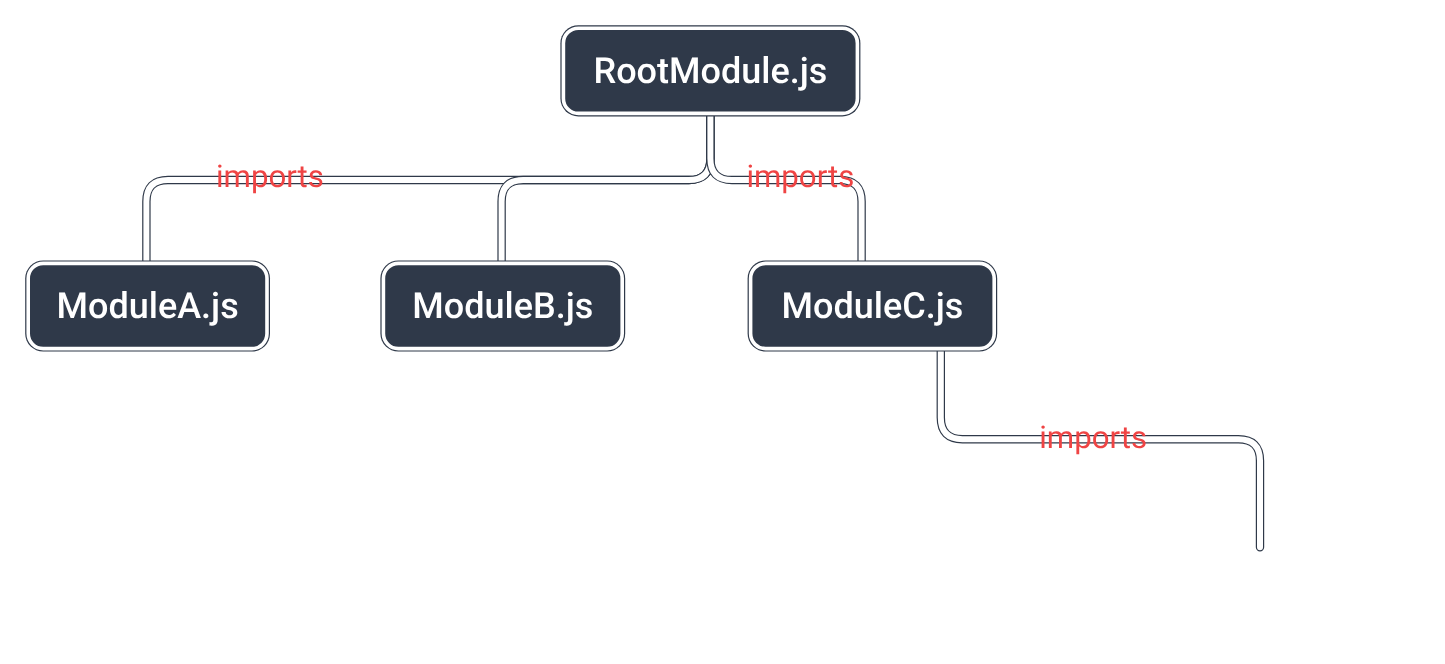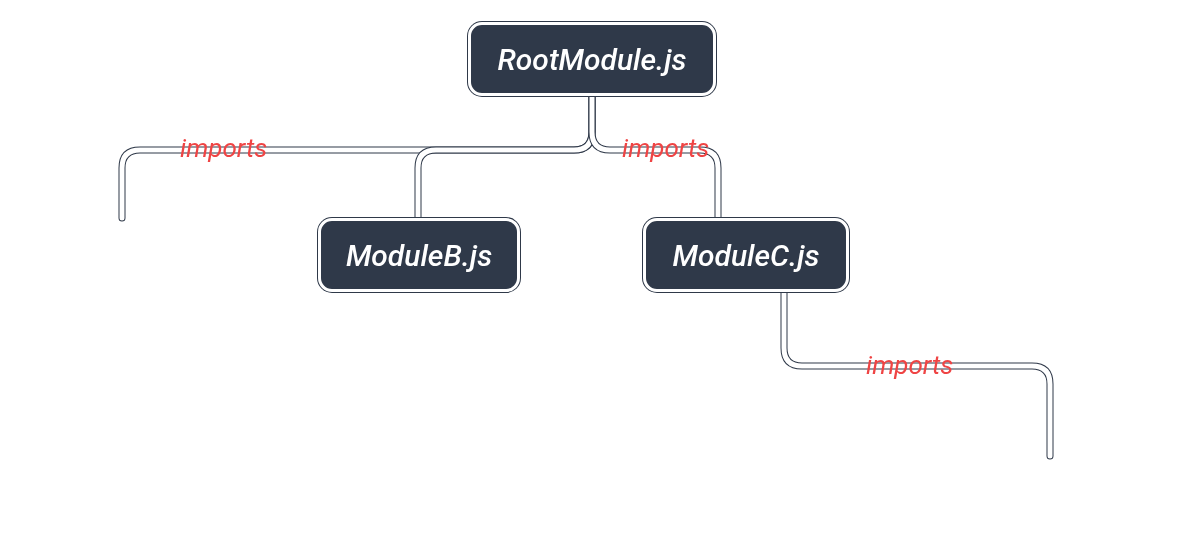--- a/index.html
+++ b/index.html
@@ -7,21 +7,20 @@
     width: 1204px;
     height: 553px;
     background: #ffffff;
     font-family: -apple-system, BlinkMacSystemFont, "Segoe UI", Roboto, sans-serif;
     position: relative;
   }
   .diagram {
     position: relative;
     width: 1204px;
     height: 430px;
-    font-style: italic;
   }
   .node {
     position: absolute;
     background: #2f3949;
     border: 3px solid #ffffff;
     border-radius: 14px;
     color: #ffffff;
     font-size: 30px;
     font-weight: 500;
     display: flex;
@@ -73,26 +72,29 @@
     <path d="M 592 95 L 592 132 Q 592 150 610 150 L 700 150 Q 718 150 718 168 L 718 218"></path>
 
     <path class="outline" d="M 784 292 L 784 348 Q 784 366 802 366 L 1032 366 Q 1050 366 1050 384 L 1050 456"></path>
     <path d="M 784 292 L 784 348 Q 784 366 802 366 L 1032 366 Q 1050 366 1050 384 L 1050 456"></path>
   </svg>
 
   <div class="node" style="left:468px; top:22px; width:248px;">
     <span>RootModule.js</span>
   </div>
 
+  <div class="node" style="left:22px; top:218px; width:202px;">
+    <span>ModuleA.js</span>
+  </div>
 
   <div class="node" style="left:318px; top:218px; width:202px;">
     <span>ModuleB.js</span>
   </div>
 
-  <div class="node" style="left:643px; top:218px; width:206px;justify-content:center;">
+  <div class="node" style="left:624px; top:218px; width:206px;justify-content:center;">
     <span>ModuleC.js</span>
   </div>
 
 
   <div class="edge-label" style="left:180px; top:133px;">imports</div>
   <div class="edge-label" style="left:622px; top:133px;">imports</div>
   <div class="edge-label" style="left:866px; top:350px;">imports</div>
 
 </div>
 

